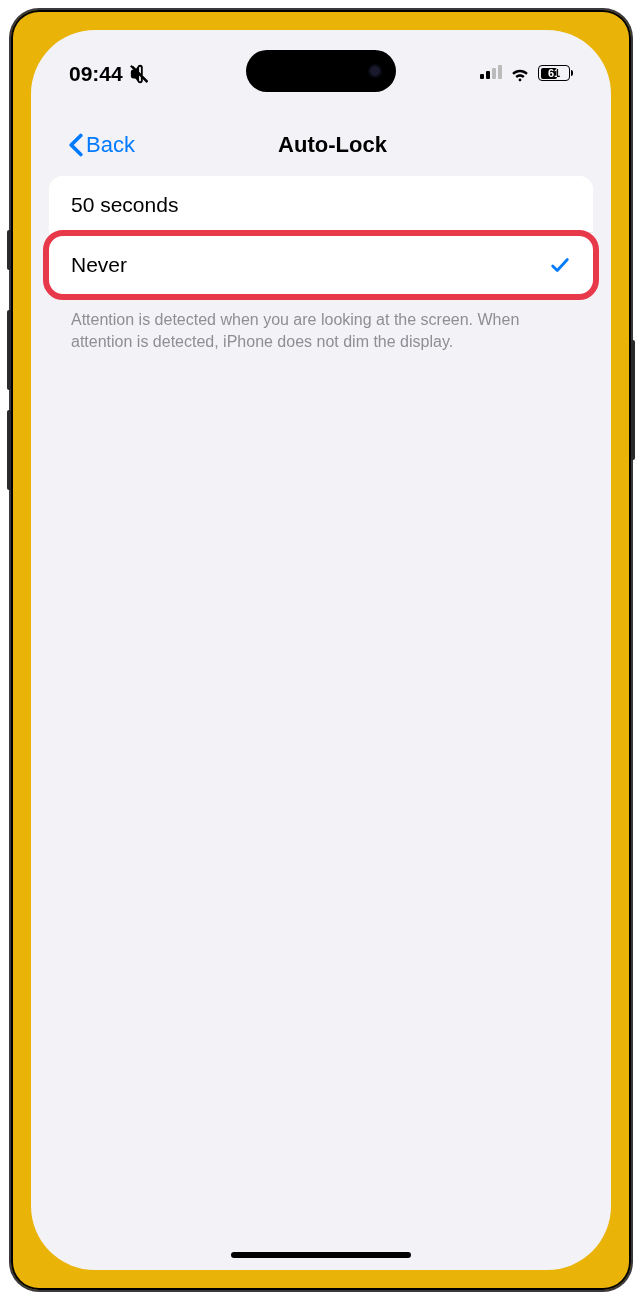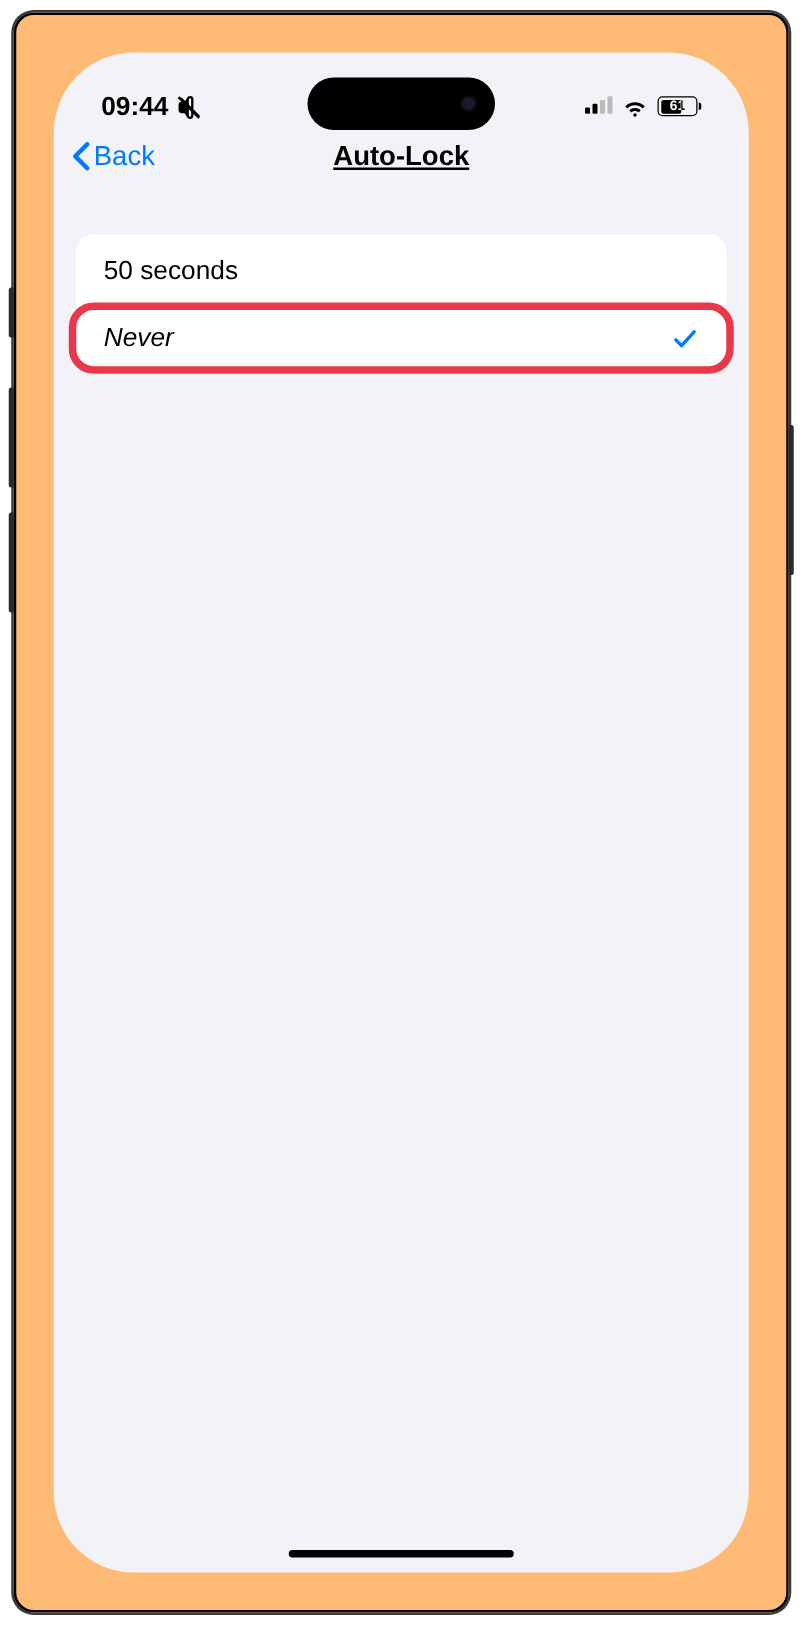--- a/index.html
+++ b/index.html
@@ -13,23 +13,23 @@
       height: 1305px;
       background: #fff;
       display: flex;
       justify-content: center;
       align-items: flex-start;
       padding-top: 10px;
     }
     .phone-frame {
       width: 620px;
       height: 1280px;
-      background: #fdba74;
-      border-radius: 16px;
-      padding: 32px;
+      background: #eab308;
+      border-radius: 28px;
+      padding: 20px;
       position: relative;
       box-shadow: 0 0 0 2px #3a3a3e, inset 0 0 0 2px #000;
     }
     .phone-side-button-left-1 {
       position: absolute;
       left: -4px;
       top: 220px;
       width: 4px;
       height: 40px;
       background: #2a2a2c;
@@ -168,44 +168,44 @@
     }
     .battery-tip {
       width: 2px;
       height: 6px;
       background: #000;
       border-radius: 0 2px 2px 0;
     }
     .nav-bar {
       height: 58px;
       display: flex;
-      align-items: flex-start;
+      align-items: flex-end;
       padding: 0 14px;
       position: relative;
+      margin-left: 23px;
     }
     .back-button {
       display: flex;
       align-items: center;
       color: #007aff;
       font-size: 22px;
       cursor: pointer;
     }
     .chevron-left {
       width: 16px;
       height: 24px;
       margin-right: 2px;
     }
     .nav-title {
       position: absolute;
       left: 50%;
       transform: translateX(-50%);
       font-size: 22px;
       font-weight: 600;
       color: #000;
-      text-decoration: underline;
     }
     .content {
       padding: 18px;
     }
     .list-group {
       background: #fff;
       border-radius: 14px;
       overflow: visible;
     }
     .list-item {
@@ -231,22 +231,21 @@
       right: 0;
       height: 1px;
       background: #e5e5ea;
     }
     .list-item.highlighted {
       border: 6px solid #e8394b;
       border-radius: 20px;
       margin: -3px -6px -3px -6px;
       padding: 0 22px;
       z-index: 2;
-      height: 57px;
-      font-style: italic;
+      height: 70px;
     }
     .list-item.highlighted::after {
       display: none;
     }
     .checkmark-icon {
       width: 22px;
       height: 22px;
       color: #007aff;
     }
     .footer-text {
@@ -324,17 +323,18 @@
         <div class="list-item">
           <span>50 seconds</span>
         </div>
         <div class="list-item highlighted">
           <span>Never</span>
           <svg class="checkmark-icon" viewBox="0 0 24 24" fill="none" stroke="#007aff" stroke-width="3" stroke-linecap="round" stroke-linejoin="round">
             <polyline points="4,13 9,18 20,6"></polyline>
           </svg>
         </div>
       </div>
+      <div class="footer-text">Attention is detected when you are looking at the screen. When attention is detected, iPhone does not dim the display.</div>
     </div>
 
     <div class="home-indicator"></div>
   </div>
 </div>
 
 </body></html>

